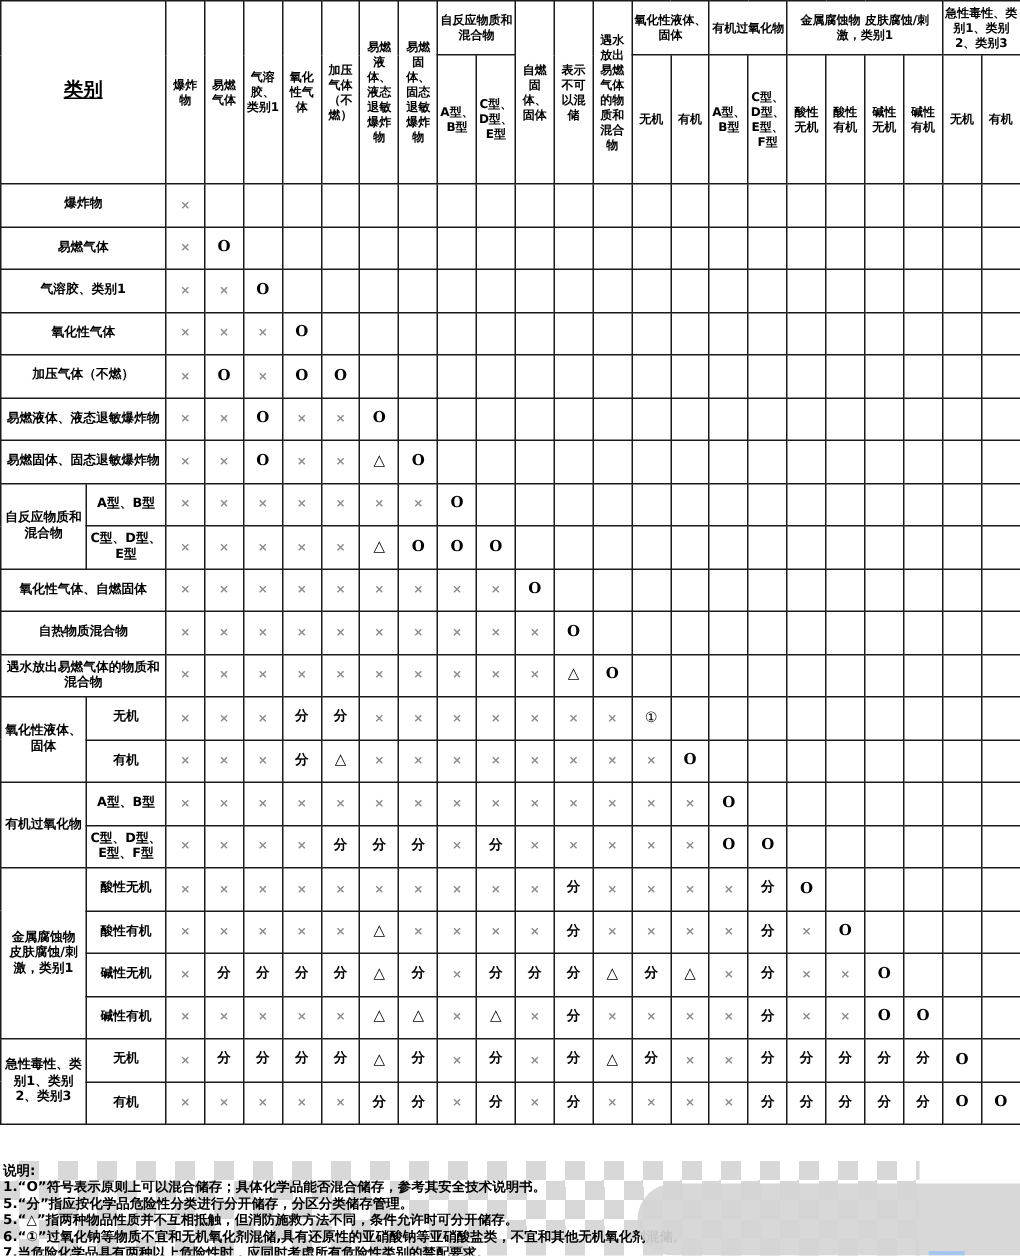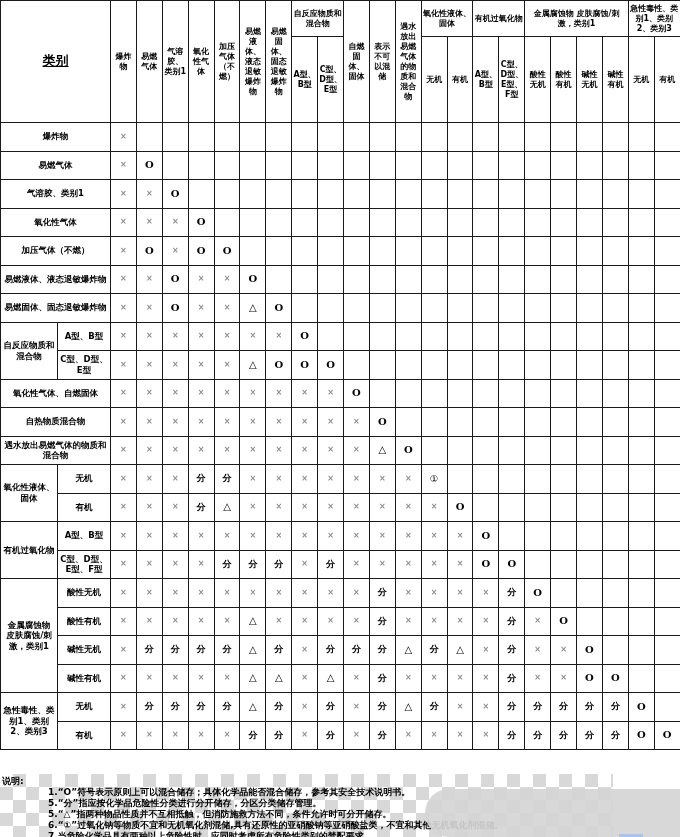--- a/index.html
+++ b/index.html
@@ -32,21 +32,21 @@
   .sym-fen{font-weight:bold;font-size:9px;}
   .sym-tri{font-size:10px;font-weight:normal;}
   .sym-one{font-size:9.5px;font-weight:normal;}
   
   .notes{
     position:absolute;left:0;top:774px;width:613px;height:87px;
     background:repeating-conic-gradient(#d8d8d8 0% 25%, #ffffff 0% 50%) 0 0 / 26px 26px;
     font-size:9px;font-weight:bold;line-height:11px;
   }
   .notes .heading{padding:2px 0 0 2px;}
-  .notes .line{padding-left:2px;white-space:nowrap;overflow:hidden;margin-left:46px;}
+  .notes .line{padding-left:2px;white-space:nowrap;overflow:hidden;}
   .watermark{
     position:absolute;right:0;top:789px;width:255px;height:48px;
     background:rgba(213,213,213,0.92);border-radius:26px 0 0 26px;
   }
   .sliver{
     position:absolute;left:619px;top:834px;width:24px;height:3px;background:#a6c6ef;
   }
 </style>
 </head>
 <body>

